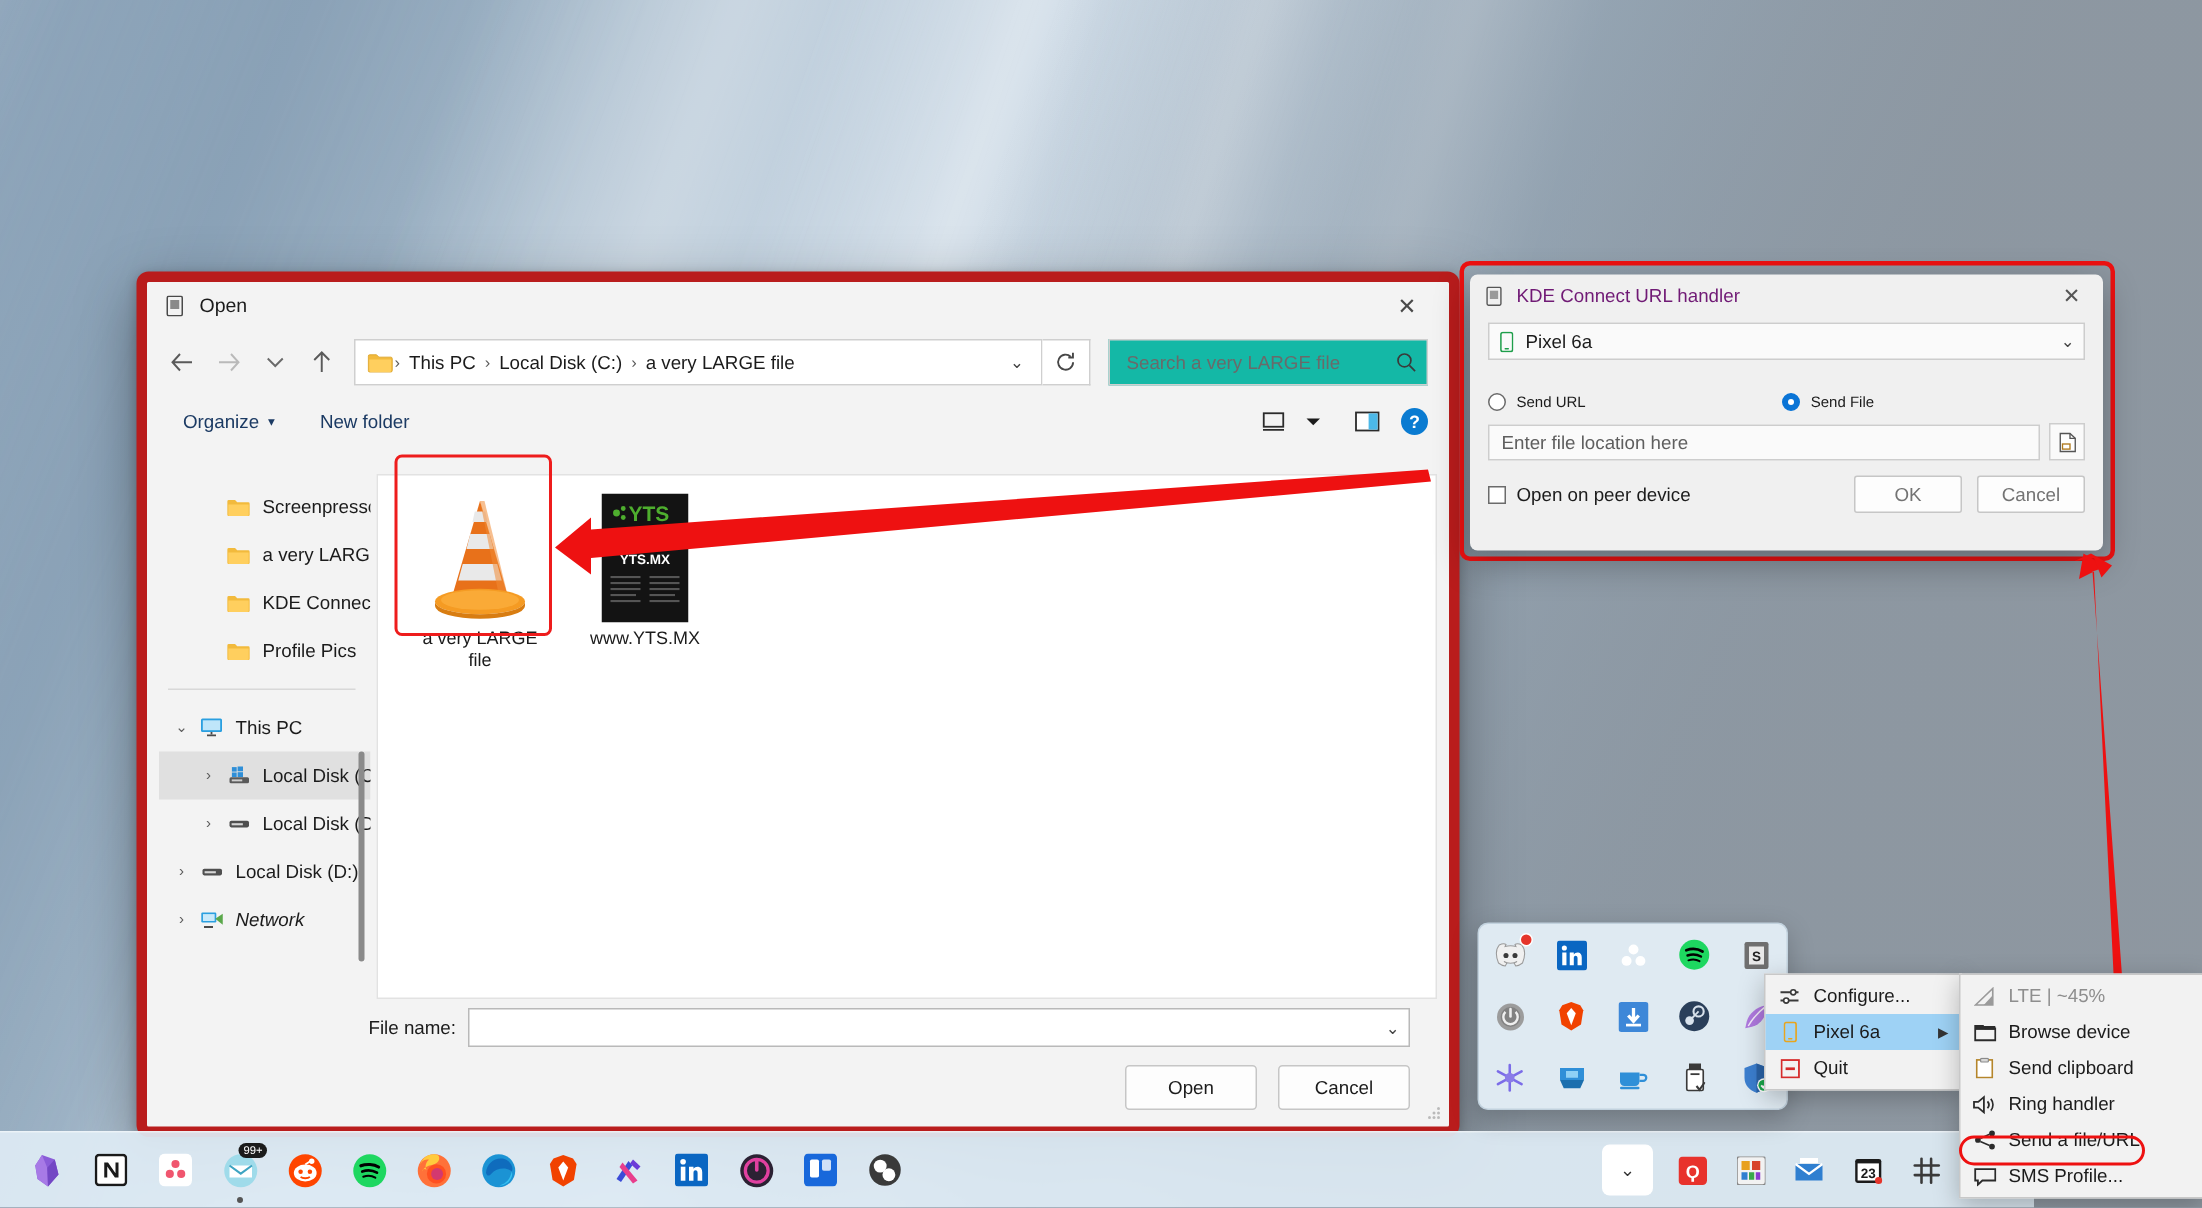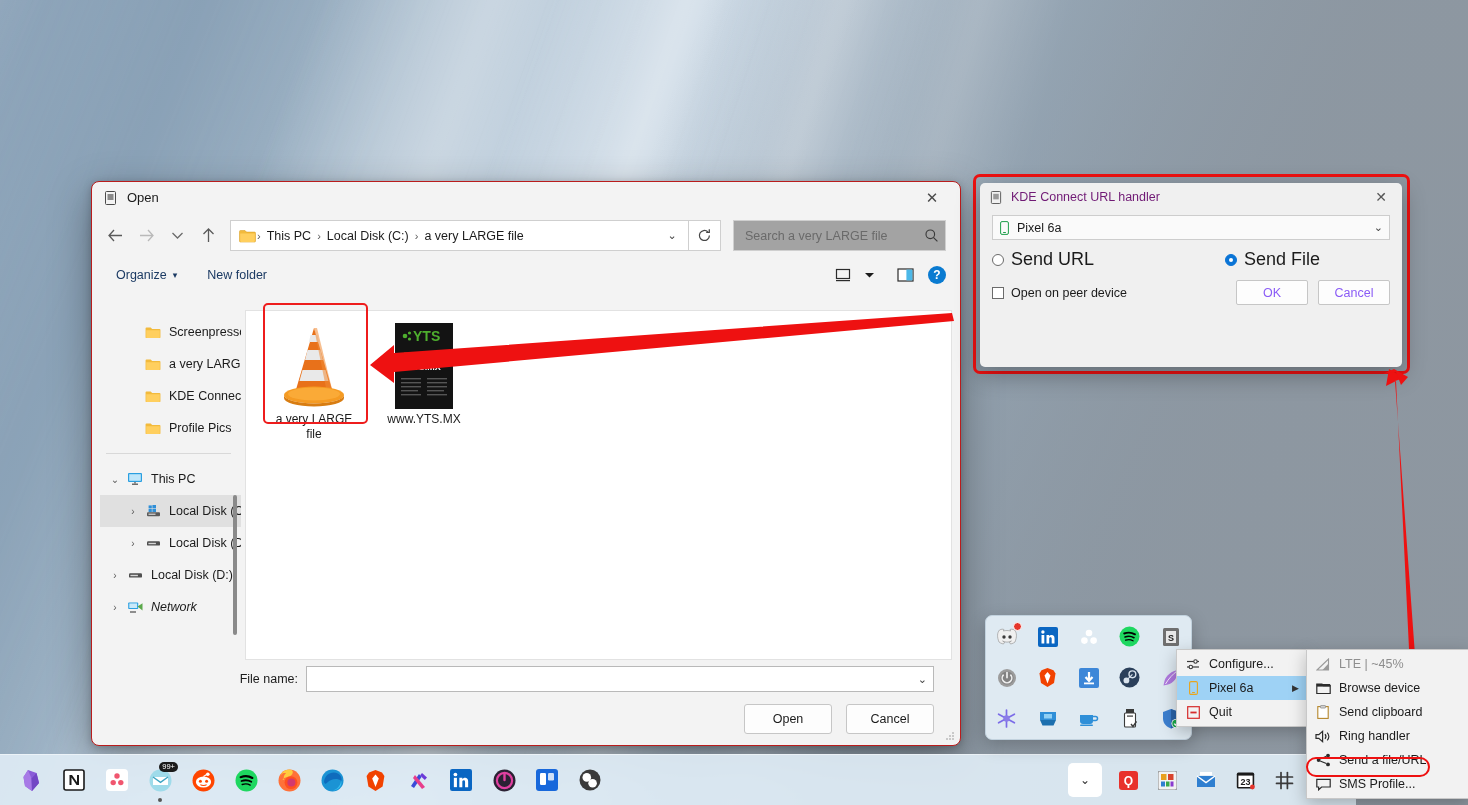--- a/index.html
+++ b/index.html
@@ -26,36 +26,36 @@
       background:linear-gradient(90deg,rgba(255,255,255,0),rgba(255,255,255,.30) 50%,rgba(255,255,255,0));}
   #wallshade{position:absolute;inset:0;
     background:linear-gradient(110deg,rgba(140,152,163,0) 40%,rgba(140,152,163,.55) 62%,rgba(141,151,161,.92) 78%,rgba(142,151,160,1) 100%);}
 
   
   .win{position:absolute;background:#f3f3f3;border-radius:8px;
        box-shadow:0 14px 40px rgba(0,0,0,.34),0 2px 8px rgba(0,0,0,.22);}
   .icon-svg{display:block;}
 
   
-  #openDlg{left:91px;top:181px;width:868px;height:563px;border:1px solid #b91c1c;}
+  #openDlg{left:91px;top:181px;width:868px;height:563px;border:7px solid #b91c1c;}
   #openTitle{height:31px;display:flex;align-items:center;padding:0 8px 0 12px;}
   #openTitle .ttxt{font-size:13px;color:#1b1b1b;margin-left:10px;}
   #openClose{margin-left:auto;width:40px;height:30px;display:flex;align-items:center;justify-content:center;
     border-radius:0 7px 0 0;color:#4a4a4a;font-size:15px;}
   #navRow{height:45px;display:flex;align-items:center;padding:0 14px 0 8px;gap:0;}
   .navbtn{width:31px;height:30px;display:flex;align-items:center;justify-content:center;color:#555;}
   .navbtn.dis{color:#b4b4b4;}
   #crumbBox{flex:1;height:29px;background:#fff;border:1px solid #cfcfcf;display:flex;align-items:center;
     padding:0 4px 0 8px;margin-left:6px;font-size:12.5px;color:#1b1b1b;}
   .crumb{padding:0 5px;white-space:nowrap;}
   .csep{color:#5a5a5a;font-size:11px;padding:0 1px;}
   #crumbCaret{margin-left:auto;width:24px;text-align:center;color:#444;font-size:11px;}
   #refreshBtn{width:31px;height:29px;display:flex;align-items:center;justify-content:center;
     border:1px solid #cfcfcf;border-left:none;background:#fff;color:#444;}
-  #searchBox{width:196px;height:29px;margin-left:12px;background:#a3a3a3;border:1px solid #cfcfcf;
+  #searchBox{width:196px;height:29px;margin-left:12px;background:#14b8a6;border:1px solid #cfcfcf;
     display:flex;align-items:center;padding:0 6px 0 9px;}
   #searchBox input{border:0;outline:0;flex:1;font-size:12.5px;font-family:inherit;color:#333;background:transparent;}
   #searchBox input::placeholder{color:#6a6a6a;}
   #cmdRow{height:34px;display:flex;align-items:center;padding:0 14px 0 16px;font-size:12.5px;color:#1b3a63;}
   .cmd{display:flex;align-items:center;gap:6px;padding:3px 8px;border-radius:3px;}
   #cmdRight{margin-left:auto;display:flex;align-items:center;gap:4px;}
   .viewbtn{width:26px;height:24px;display:flex;align-items:center;justify-content:center;}
   #helpBtn{width:18px;height:18px;border-radius:50%;background:#0a7bd1;color:#fff;font-size:12px;
     display:flex;align-items:center;justify-content:center;font-weight:bold;margin-left:6px;}
   #bodyRow{position:absolute;left:8px;top:128px;right:8px;bottom:85px;display:flex;}
@@ -90,36 +90,36 @@
     border-radius:5px;z-index:31;box-shadow:0 8px 24px rgba(0,0,0,.30);}
   #kdeTitle{height:28px;display:flex;align-items:center;padding:0 4px 0 10px;}
   #kdeTitle .ttxt{font-size:12.5px;color:#701a75;margin-left:9px;}
   #kdeClose{margin-left:auto;width:34px;height:26px;display:flex;align-items:center;justify-content:center;color:#555;font-size:14px;}
   #kdeBody{padding:4px 12px 0 12px;}
   .kdeLbl{font-size:12.5px;color:#1b1b1b;margin:4px 0 6px;}
   #devSel{height:23px;background:#fafafa;border:1px solid #cdcdcd;display:flex;align-items:center;
     padding:0 6px 0 7px;font-size:12.5px;color:#1b1b1b;}
   #devSel .dtxt{margin-left:8px;}
   #devCaret{margin-left:auto;color:#444;font-size:11px;}
-  #radioRow{display:flex;align-items:center;margin-top:9px;font-size:18px;color:#1b1b1b;}
+  #radioRow{display:flex;align-items:center;margin-top:22px;font-size:10px;color:#1b1b1b;}
   .rad{width:12px;height:12px;border-radius:50%;border:1px solid #6b6b6b;background:#fff;box-sizing:border-box;
     display:inline-block;vertical-align:middle;}
   .rad.on{border-color:#0a74d6;background:#0a74d6;position:relative;}
   .rad.on:after{content:"";position:absolute;left:3px;top:3px;width:4px;height:4px;border-radius:50%;background:#fff;}
   .radlbl{margin-left:7px;}
   #fileRow{display:flex;align-items:center;margin-top:8px;gap:6px;}
   #fileInput{flex:1;height:22px;background:#fafafa;border:1px solid #cdcdcd;display:flex;align-items:center;padding:0 6px;}
   #fileInput input{border:0;outline:0;flex:1;font-size:12.5px;font-family:inherit;background:transparent;color:#333;}
   #fileInput input::placeholder{color:#5e5e5e;}
   #browseBtn{width:22px;height:23px;background:#fafafa;border:1px solid #cdcdcd;display:flex;align-items:center;justify-content:center;}
   #kdeBottom{display:flex;align-items:center;margin-top:10px;font-size:12.5px;color:#1b1b1b;}
   .cbx{width:12px;height:12px;border:1px solid #6b6b6b;background:#fff;box-sizing:border-box;display:inline-block;}
   #kdeBtns{margin-left:auto;display:flex;gap:10px;}
   .kbtn{width:70px;height:23px;background:#fdfdfd;border:1px solid #c6c6c6;border-radius:2px;
-    font-size:12.5px;display:flex;align-items:center;justify-content:center;color:#8b5cf6;}
+    font-size:12.5px;display:flex;align-items:center;justify-content:center;color:#737373;}
 
   
   #arrowSvg{position:absolute;inset:0;pointer-events:none;z-index:40;}
 
   
   #trayPanel{position:absolute;left:985px;top:615px;width:205px;height:123px;
     background:#dfeaf2;border:1px solid #c2d2de;border-radius:7px;z-index:20;
     box-shadow:0 6px 18px rgba(0,0,0,.22);display:grid;
     grid-template-columns:repeat(5,1fr);grid-template-rows:repeat(3,1fr);align-items:center;justify-items:center;}
   .trayIcon{width:26px;height:26px;display:flex;align-items:center;justify-content:center;position:relative;}
@@ -481,20 +481,32 @@
     </div>
 
     <div id="radioRow">
       <span class="rad"></span>
       <span class="radlbl">Send URL</span>
       <span style="width:131px;"></span>
       <span class="rad on"></span>
       <span class="radlbl">Send File</span>
     </div>
 
+    <div id="fileRow">
+      <div id="fileInput">
+        <input placeholder="Enter file location here" style="">
+      </div>
+      <div id="browseBtn">
+        <svg class="icon-svg" width="13" height="14" viewBox="0 0 13 14">
+          <path d="M1.5 1 H8 L11.5 4.2 V13 H1.5 Z" fill="#fff" stroke="#555" stroke-width=".9"></path>
+          <path d="M8 1 V4.2 H11.5" fill="none" stroke="#555" stroke-width=".9"></path>
+          <rect x="3" y="8" width="5" height="3.4" fill="none" stroke="#b07a1e" stroke-width=".9"></rect>
+        </svg>
+      </div>
+    </div>
 
     <div id="kdeBottom">
       <span class="cbx"></span>
       <span style="margin-left:7px;">Open on peer device</span>
       <div id="kdeBtns">
         <div class="kbtn">OK</div>
         <div class="kbtn">Cancel</div>
       </div>
     </div>
   </div>

